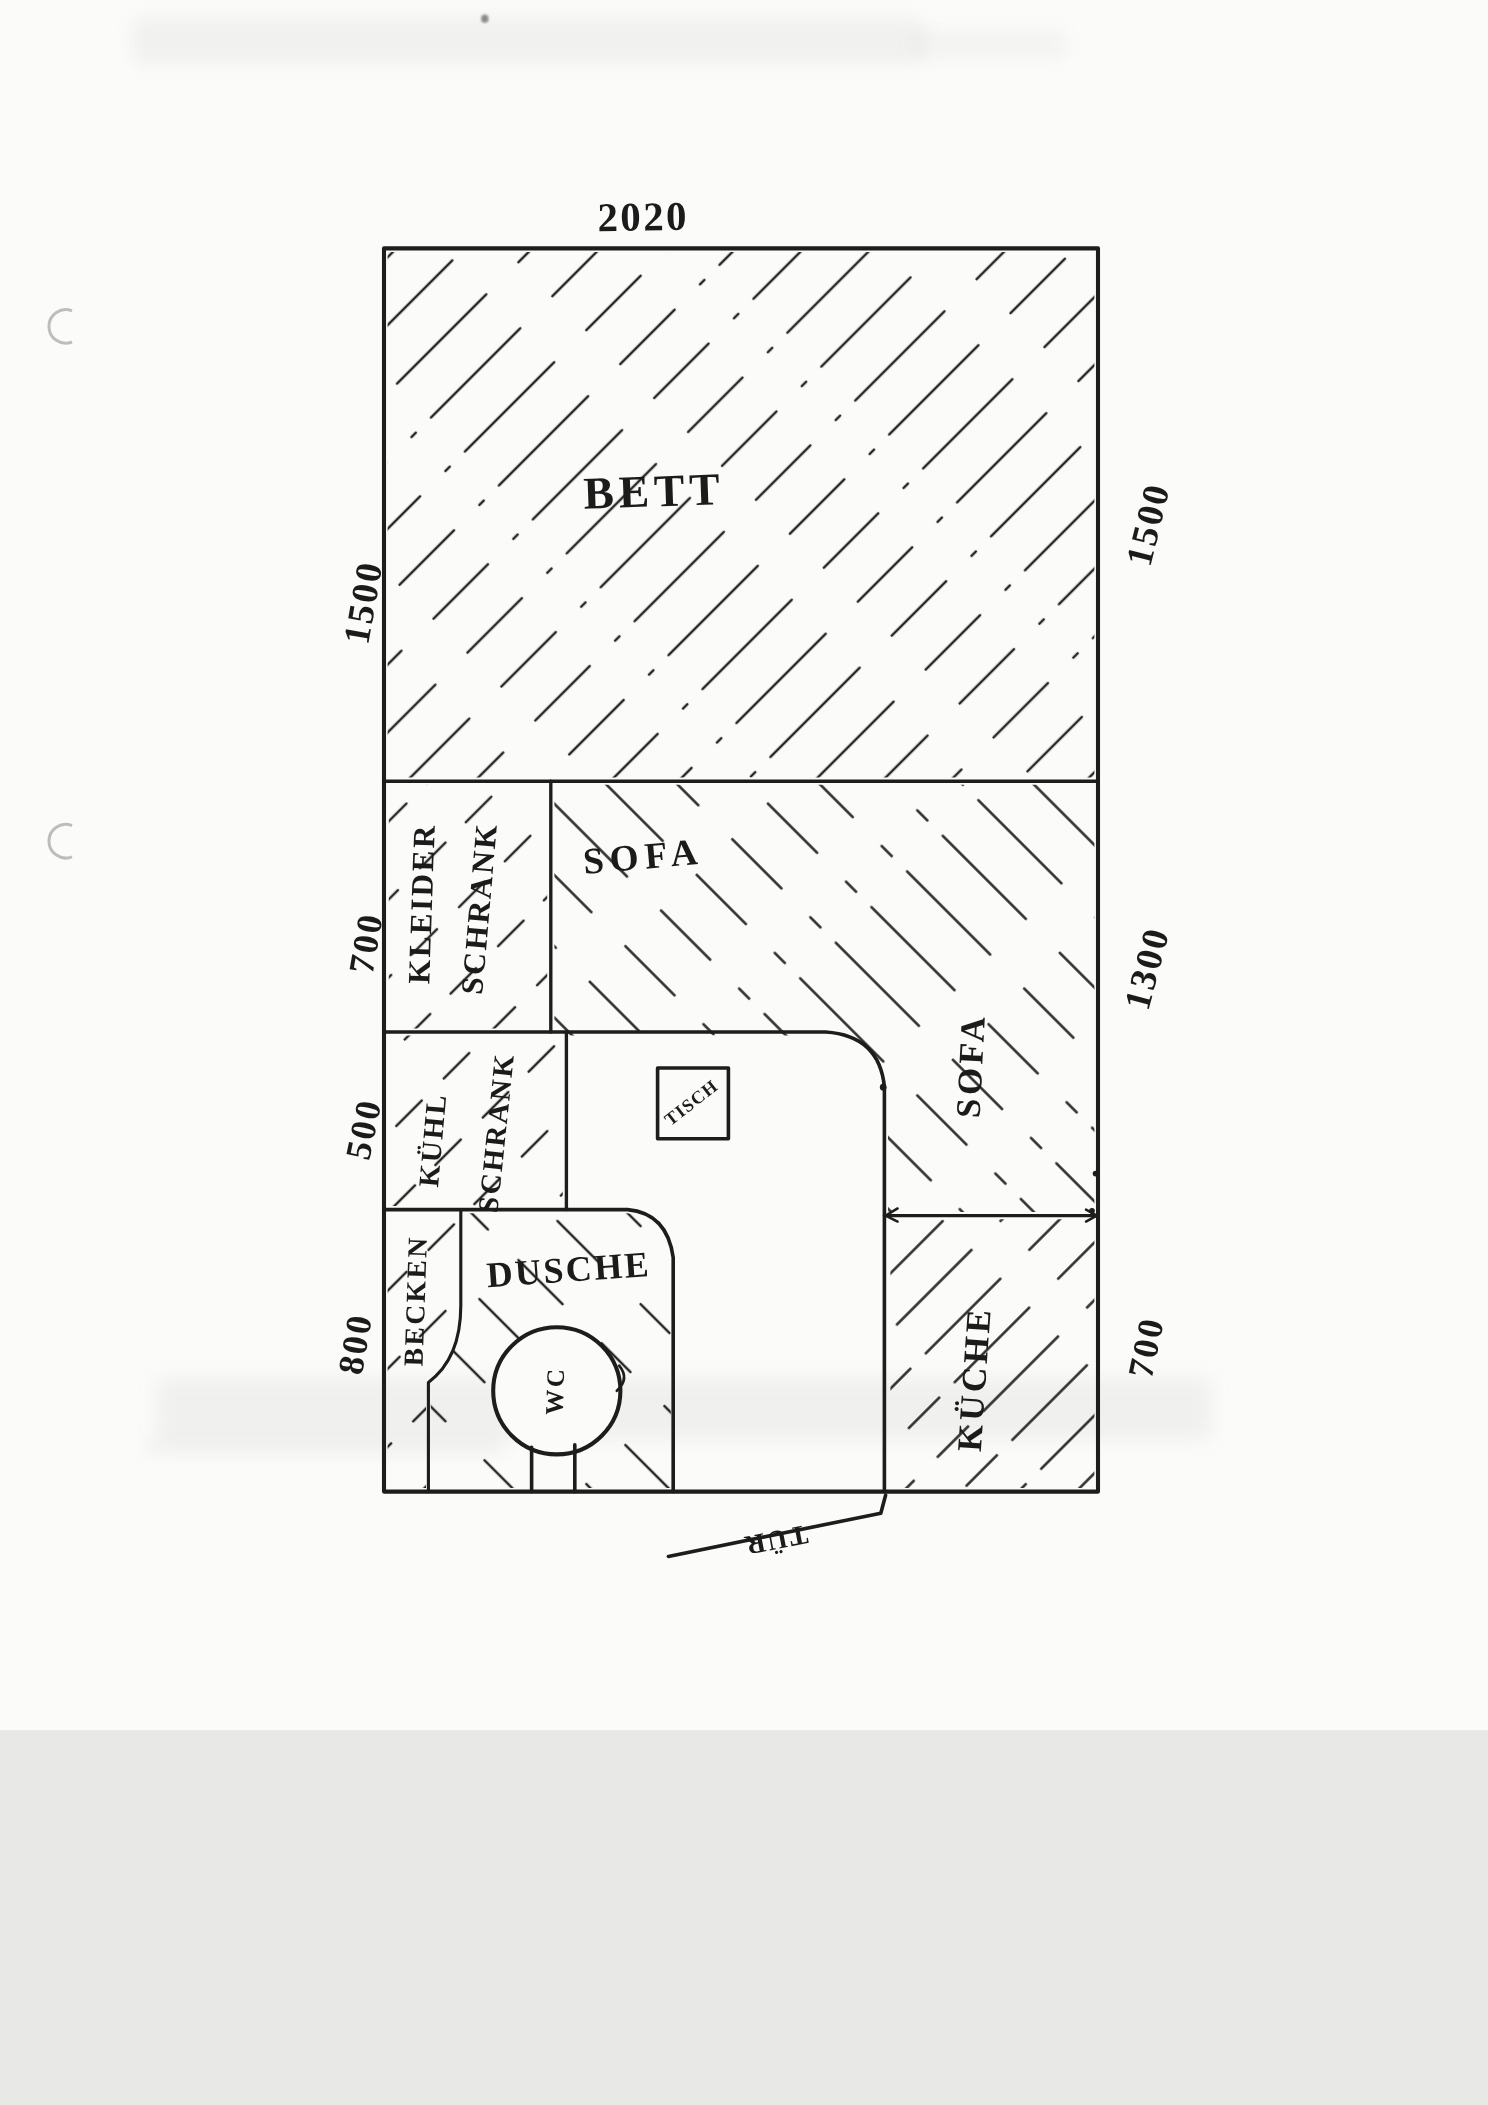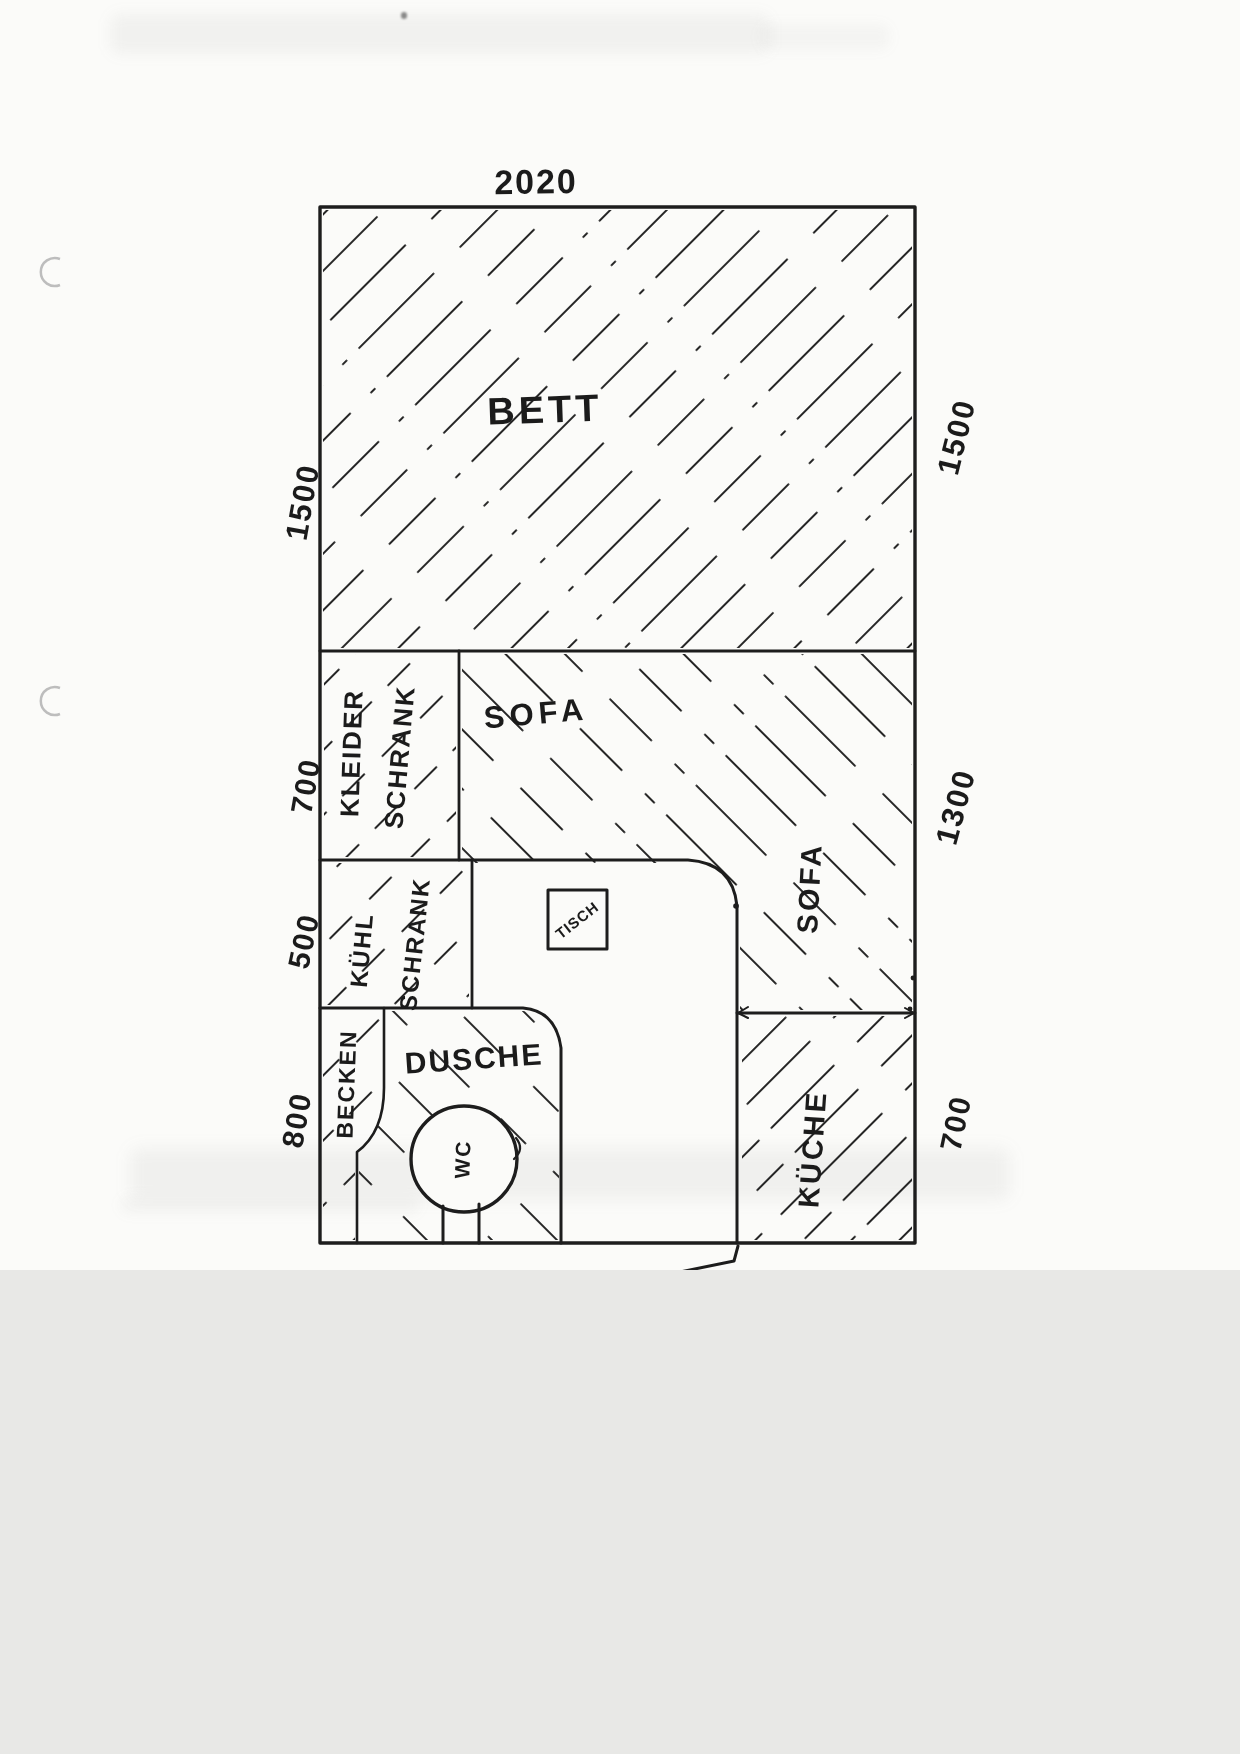--- a/index.html
+++ b/index.html
@@ -1,22 +1,22 @@
 <!DOCTYPE html>
 <html><head>
 <meta charset="utf-8">
 <style>
   html,body{margin:0;padding:0;background:#e8e8e6;}
   #page{
     position:relative;
-    width:1240px;height:1270px;
+    width:1240px;height:1442px;
     margin:0 auto;
     background:#fbfbf9;
     overflow:hidden;
-    font-family:Liberation Sans, sans-serif;
+    font-family:Liberation Serif, serif;
   }
   #plan-svg{position:absolute;left:0;top:0;}
   .lbl{
     position:absolute;
     color:#1b1b1b;
     font-weight:600;
     letter-spacing:2px;
     white-space:nowrap;
     transform-origin:center center;
   }

